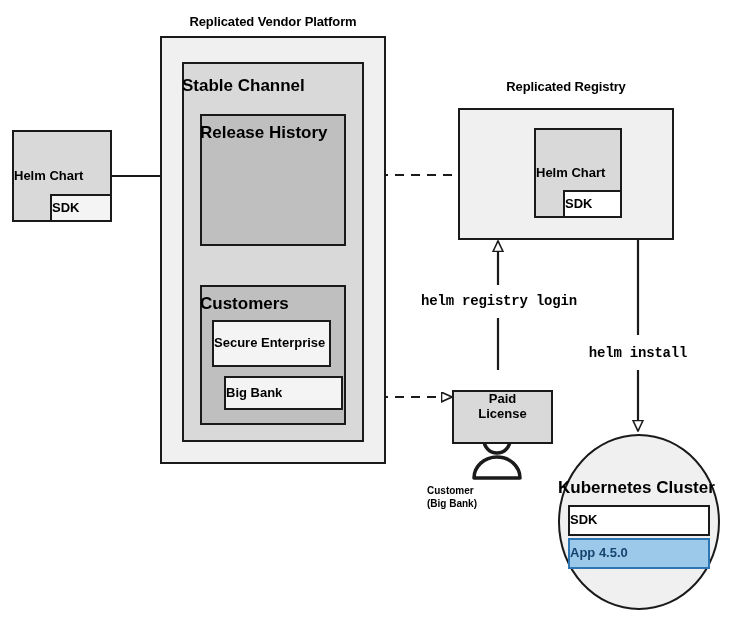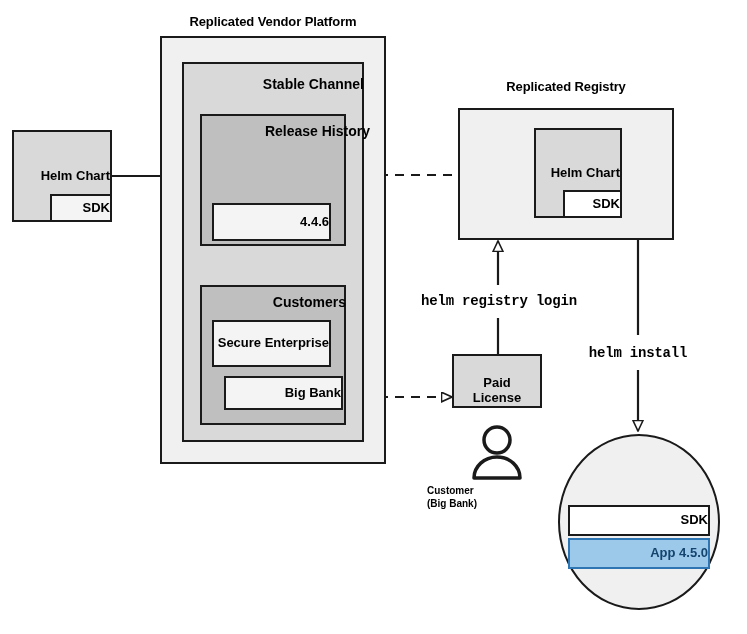--- a/index.html
+++ b/index.html
@@ -29,39 +29,39 @@
     font-size: 13px;
     font-weight: bold;
     text-align: center;
     letter-spacing: -0.1px;
     white-space: nowrap;
   }
   .box {
     border: 2px solid #1a1a1a;
     display: flex;
     align-items: center;
-    justify-content: flex-end;
+    justify-content: flex-start;
     text-align: center;
     font-size: 13px;
     font-weight: bold;
     line-height: 1.15;
   }
   .fill-platform { background: #f0f0f0; }
   .fill-channel  { background: #d9d9d9; }
   .fill-group    { background: #bfbfbf; }
   .fill-item     { background: #f4f4f4; }
   .fill-grey     { background: #d9d9d9; }
   .fill-white    { background: #ffffff; }
   .fill-blue     { background: #9cc8ea; border-color: #2d76b3; color: #14456e; }
 
   .box-title {
     position: absolute;
     left: 0; right: 0;
-    text-align: right;
-    font-size: 14px;
+    text-align: left;
+    font-size: 17px;
     font-weight: bold;
   }
 
   .mono {
     font-family: "Liberation Mono", "DejaVu Sans Mono", monospace;
     font-size: 14px;
     font-weight: bold;
     white-space: nowrap;
     letter-spacing: -0.2px;
   }
@@ -128,59 +128,57 @@
   </div>
 
   <div class="abs box fill-platform" style="left:160px; top:36px; width:226px; height:428px;"></div>
 
   <div class="abs box fill-channel" style="left:182px; top:62px; width:182px; height:380px;"></div>
   <div class="abs box-title" style="left:182px; top:76px; width:182px;">Stable Channel</div>
 
   <div class="abs box fill-group" style="left:200px; top:114px; width:146px; height:132px;"></div>
   <div class="abs box-title" style="left:200px; top:123px; width:170px;">Release History</div>
 
-  <div class="abs box fill-item" style="left:212px; top:203px; width:119px; height:38px;">
-    <span>4.4.6</span>
-  </div>
 
   <div class="abs box fill-group" style="left:200px; top:285px; width:146px; height:140px;"></div>
   <div class="abs box fill-item" style="left:212px; top:320px; width:119px; height:47px;">
     <span>Secure Enterprise</span>
   </div>
 
   <div class="abs box-title" style="left:200px; top:294px; width:146px;">Customers</div>
   <div class="abs box fill-item" style="left:224px; top:376px; width:119px; height:34px;">
     <span>Big Bank</span>
   </div>
 
   <div class="abs box fill-platform" style="left:458px; top:108px; width:216px; height:132px;"></div>
 
   <div class="abs box fill-grey" style="left:534px; top:128px; width:88px; height:90px;">
     <span>Helm Chart</span>
   </div>
   <div class="abs box fill-white" style="left:563px; top:190px; width:59px; height:28px;">
     <span>SDK</span>
   </div>
 
-  <div class="abs box fill-grey" style="left:452px; top:354px; width:90px; height:54px; flex-direction:column;">
+  <div class="abs box fill-grey" style="left:452px; top:390px; width:101px; height:54px; flex-direction:column;">
     <span>Paid</span>
     <span>License</span>
   </div>
 
   <div class="abs caption" style="left:427px; top:485px; width:142px;">
     <div>Customer</div>
     <div>(Big Bank)</div>
   </div>
 
   <div class="abs mono" style="left:401px; top:293px; width:196px; text-align:center;">helm registry login</div>
 
   <div class="abs mono" style="left:571px; top:345px; width:134px; text-align:center;">helm install</div>
 
   <div class="abs circle" style="left:558px; top:434px; width:162px; height:176px;"></div>
 
+  <div class="abs box-title" style="left:558px; top:478px; width:162px;">Kubernetes Cluster</div>
 
   <div class="abs box fill-white" style="left:568px; top:505px; width:142px; height:31px;">
     <span>SDK</span>
   </div>
   <div class="abs box fill-blue" style="left:568px; top:538px; width:142px; height:31px;">
     <span>App 4.5.0</span>
   </div>
 
 </div>
 

